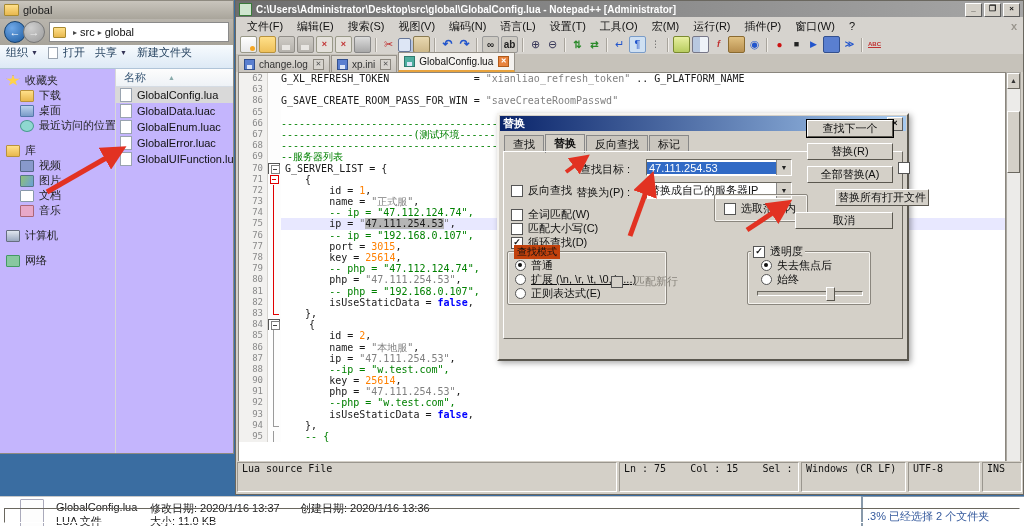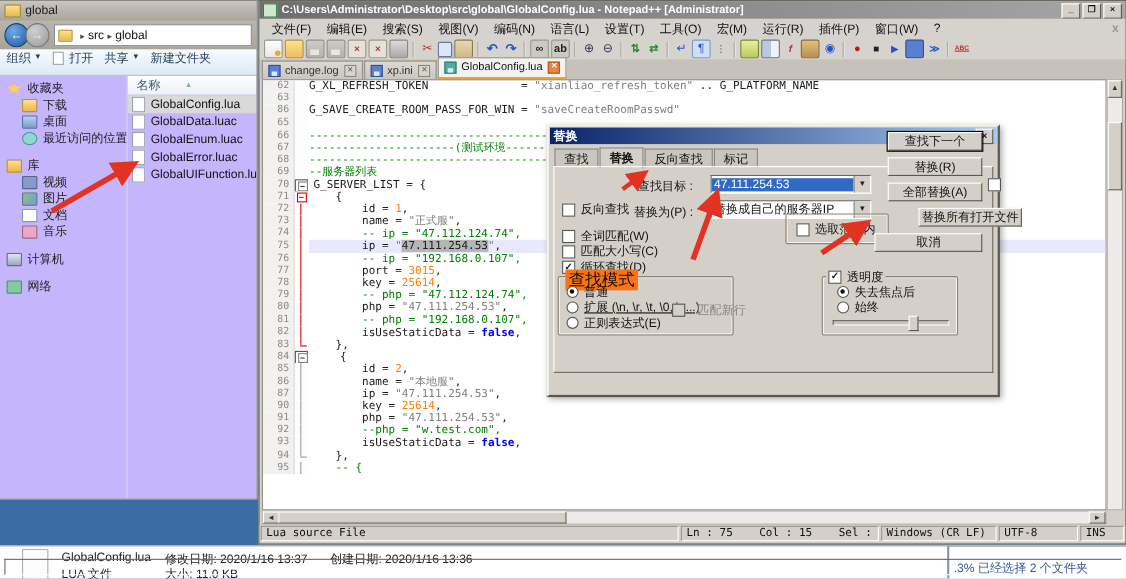--- a/index.html
+++ b/index.html
@@ -123,21 +123,21 @@
   .fd.e::after,.fd.er::after{content:"";position:absolute;left:5px;top:55%;width:6px;height:1px;background:#9a9a9a;}
   .fd.er::before,.fd.er::after{background:#e00000;}
   
   #vscroll{position:absolute;right:2px;top:71px;width:15px;bottom:30px;background:#ecebe9;border:1px solid #aaa7a0;box-sizing:border-box;}
   .sbtn{position:absolute;left:0;right:0;height:14px;background:#d4d0c8;border:1px solid #fff;border-right-color:#6a675f;border-bottom-color:#6a675f;text-align:center;font-size:7px;line-height:13px;color:#333;}
   #vthumb{position:absolute;left:0;right:0;top:38px;height:60px;background:#d4d0c8;border:1px solid #fff;border-right-color:#6a675f;border-bottom-color:#6a675f;}
   #hscroll{position:absolute;left:2px;right:17px;bottom:17px;height:13px;background:#ecebe9;border:1px solid #aaa7a0;box-sizing:border-box;}
   #hthumb{position:absolute;left:14px;top:0;bottom:0;width:260px;background:#d4d0c8;border:1px solid #fff;border-right-color:#6a675f;border-bottom-color:#6a675f;}
   .hbtn{position:absolute;top:0;bottom:0;width:13px;background:#d4d0c8;border:1px solid #fff;border-right-color:#6a675f;border-bottom-color:#6a675f;font-size:7px;line-height:11px;text-align:center;color:#333;}
   
-  #np-status{position:absolute;left:0;right:0;bottom:1px;height:16px;background:#d4d0c8;display:flex;font-size:10px;color:#111;font-family:"DejaVu Sans Mono",monospace;}
+  #np-status{position:absolute;left:0;right:0;bottom:1px;height:32px;background:#d4d0c8;display:flex;font-size:10px;color:#111;font-family:"DejaVu Sans Mono",monospace;}
   .stseg{border:1px solid #9a968e;border-right-color:#fff;border-bottom-color:#fff;margin:1px;padding:0 4px;white-space:pre;overflow:hidden;line-height:12px;}
   
   #dlg{left:497px;top:113px;width:412px;height:248px;background:#d4d0c8;border:2px solid;border-color:#f5f3ef #5a574f #5a574f #f5f3ef;box-sizing:border-box;box-shadow:2px 2px 6px rgba(0,0,0,.35);}
   #dlg-title{position:absolute;left:1px;top:1px;right:1px;height:15px;background:linear-gradient(90deg,#0a246a,#a6caf0);color:#fff;font-weight:bold;font-size:11px;display:flex;align-items:center;padding:0 3px;}
   #dlg-close{margin-left:auto;width:14px;height:12px;background:#d4d0c8;border:1px solid #fff;border-right-color:#5a5a5a;border-bottom-color:#5a5a5a;color:#111;font-size:9px;line-height:10px;text-align:center;font-weight:bold;}
   #dlg-tabs{position:absolute;left:5px;top:20px;display:flex;align-items:flex-end;height:17px;}
   .dtab{padding:1px 8px;border:1px solid #888;border-bottom:none;background:#cac6be;font-size:11px;margin-right:1px;height:14px;}
   .dtab.active{background:#d4d0c8;font-weight:bold;height:16px;position:relative;top:1px;}
   #dlg-body{position:absolute;left:4px;right:4px;top:36px;bottom:20px;border:1px solid;border-color:#fff #6a675f #6a675f #fff;}
   .dlabel{position:absolute;font-size:11px;color:#111;white-space:nowrap;}
@@ -145,21 +145,21 @@
   .combo .cv{padding:0 2px;white-space:nowrap;overflow:hidden;flex:1;}
   .combo .cv.selected{background:#316ac5;color:#fff;}
   .combo .carrow{width:14px;height:100%;background:#d4d0c8;border-left:1px solid #888;font-size:7px;line-height:15px;text-align:center;color:#222;flex:none;}
   .dbtn{position:absolute;background:#d4d0c8;border:1px solid;border-color:#fff #5a574f #5a574f #fff;font-size:11px;text-align:center;color:#111;box-sizing:border-box;display:flex;align-items:center;justify-content:center;}
   .dbtn.default{outline:1px solid #000;}
   .chk{position:absolute;display:flex;align-items:center;font-size:11px;color:#111;white-space:nowrap;}
   .box{width:10px;height:10px;background:#fff;border:1px solid #555;margin-right:5px;flex:none;font-size:9px;line-height:9px;text-align:center;color:#111;font-weight:bold;}
   .radio{width:9px;height:9px;background:#fff;border:1px solid #555;border-radius:50%;margin-right:5px;flex:none;position:relative;}
   .radio.on::after{content:"";position:absolute;left:2px;top:2px;width:4px;height:4px;background:#111;border-radius:50%;}
   .grp{position:absolute;border:1px solid;border-color:#8a867e;border-radius:2px;box-shadow:inset 0 0 0 1px #f5f3ef;}
-  .grp .gtitle{position:absolute;left:6px;top:-7px;background:#f97316;padding:0 3px;font-size:15px;}
+  .grp .gtitle{position:absolute;left:6px;top:-7px;background:#c2410c;padding:0 3px;font-size:10px;}
   .disabled{color:#8a867e;}
   #slider{position:absolute;left:258px;top:212px;width:104px;height:3px;border:1px solid;border-color:#6a675f #fff #fff #6a675f;background:#c8c4bc;}
   #slider .sthumb{position:absolute;left:68px;top:-5px;width:7px;height:12px;background:#d4d0c8;border:1px solid;border-color:#fff #5a574f #5a574f #fff;}
   #dlg-status{position:absolute;left:4px;right:4px;bottom:3px;height:13px;border:1px solid;border-color:#6a675f #fff #fff #6a675f;}
   
   #arrows{left:0;top:0;width:1024px;height:526px;pointer-events:none;z-index:50;}
 </style>
 </head>
 <body>
 
@@ -396,20 +396,21 @@
         <div class="cl"><span class="ln">78</span><span class="fd vr"></span><span class="tx"><span class="tk-p">        key = </span><span class="tk-n">25614</span><span class="tk-p">,</span></span></div>
         <div class="cl"><span class="ln">79</span><span class="fd vr"></span><span class="tx"><span class="tk-c">        -- php = "47.112.124.74",</span></span></div>
         <div class="cl"><span class="ln">80</span><span class="fd vr"></span><span class="tx"><span class="tk-p">        php = </span><span class="tk-s">"47.111.254.53"</span><span class="tk-p">,</span></span></div>
         <div class="cl"><span class="ln">81</span><span class="fd vr"></span><span class="tx"><span class="tk-c">        -- php = "192.168.0.107",</span></span></div>
         <div class="cl"><span class="ln">82</span><span class="fd vr"></span><span class="tx"><span class="tk-p">        isUseStaticData = </span><span class="tk-k">false</span><span class="tk-p">,</span></span></div>
         <div class="cl"><span class="ln">83</span><span class="fd er"></span><span class="tx"><span class="tk-p">    },</span></span></div>
         <div class="cl"><span class="ln">84</span><span class="fd box"></span><span class="tx"><span class="tk-p">    {</span></span></div>
         <div class="cl"><span class="ln">85</span><span class="fd v"></span><span class="tx"><span class="tk-p">        id = </span><span class="tk-n">2</span><span class="tk-p">,</span></span></div>
         <div class="cl"><span class="ln">86</span><span class="fd v"></span><span class="tx"><span class="tk-p">        name = </span><span class="tk-s">"本地服"</span><span class="tk-p">,</span></span></div>
         <div class="cl"><span class="ln">87</span><span class="fd v"></span><span class="tx"><span class="tk-p">        ip = </span><span class="tk-s">"47.111.254.53"</span><span class="tk-p">,</span></span></div>
+        <div class="cl"><span class="ln">88</span><span class="fd v"></span><span class="tx"><span class="tk-c">        --ip = "w.test.com",</span></span></div>
         <div class="cl"><span class="ln">90</span><span class="fd v"></span><span class="tx"><span class="tk-p">        key = </span><span class="tk-n">25614</span><span class="tk-p">,</span></span></div>
         <div class="cl"><span class="ln">91</span><span class="fd v"></span><span class="tx"><span class="tk-p">        php = </span><span class="tk-s">"47.111.254.53"</span><span class="tk-p">,</span></span></div>
         <div class="cl"><span class="ln">92</span><span class="fd v"></span><span class="tx"><span class="tk-c">        --php = "w.test.com",</span></span></div>
         <div class="cl"><span class="ln">93</span><span class="fd v"></span><span class="tx"><span class="tk-p">        isUseStaticData = </span><span class="tk-k">false</span><span class="tk-p">,</span></span></div>
         <div class="cl"><span class="ln">94</span><span class="fd e"></span><span class="tx"><span class="tk-p">    },</span></span></div>
         <div class="cl"><span class="ln">95</span><span class="fd v"></span><span class="tx"><span class="tk-c">    -- {</span></span></div>
       </div>
   </div>
   <div id="vscroll">
     <span class="sbtn" style="top:0;">▲</span>

